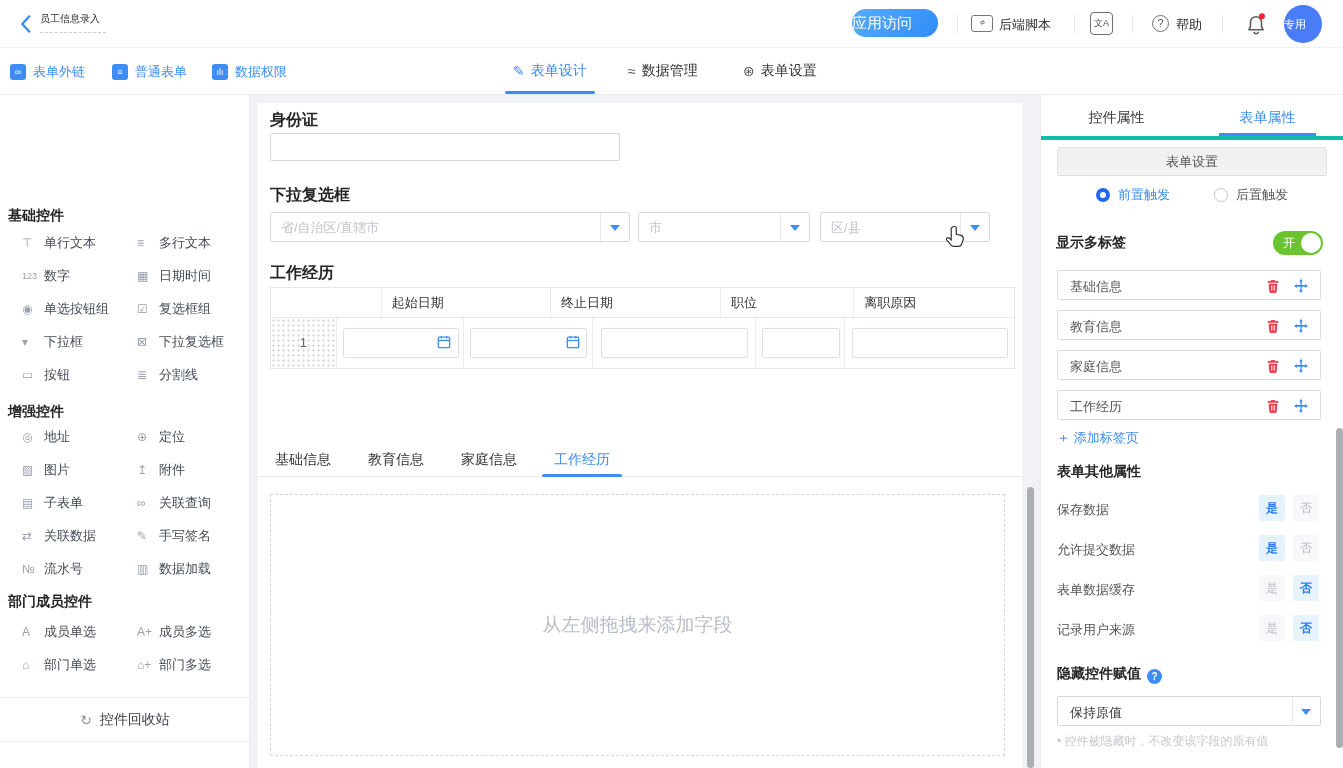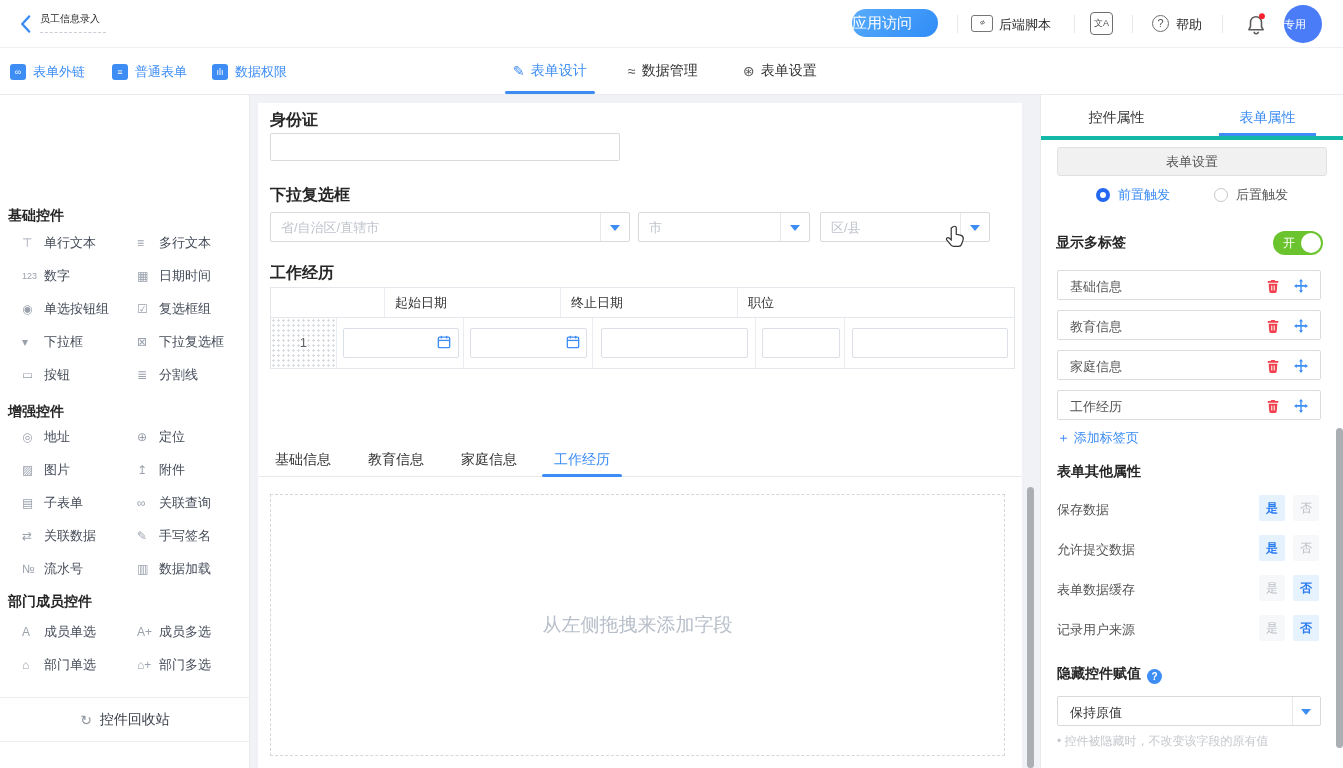--- a/index.html
+++ b/index.html
@@ -314,20 +314,21 @@
       </span>
   </div>
 
   <div class="fld-label" style="top:160px">工作经历</div>
   <div class="wtable">
     <div class="wrow hd">
       <div class="wcell c0"></div>
       <div class="wcell c1">起始日期</div>
       <div class="wcell c2">终止日期</div>
       <div class="wcell c4">职位</div>
+      <div class="wcell c5">离职原因</div>
     </div>
     <div class="wrow bd">
       <div class="wcell c0 idx-cell">1</div>
       <div class="wcell c1">
         <div class="cell-input" style="left:6px; width:116px;"></div>
         <svg class="cal" style="right:12px" viewBox="0 0 16 16">
             <rect x="1.5" y="2.5" width="13" height="12" rx="1.5" fill="none" stroke="#3d8df5" stroke-width="1.5"></rect>
             <line x1="1.5" y1="6.2" x2="14.5" y2="6.2" stroke="#3d8df5" stroke-width="1.5"></line>
             <line x1="5" y1="1" x2="5" y2="4" stroke="#3d8df5" stroke-width="1.5"></line>
             <line x1="11" y1="1" x2="11" y2="4" stroke="#3d8df5" stroke-width="1.5"></line>

